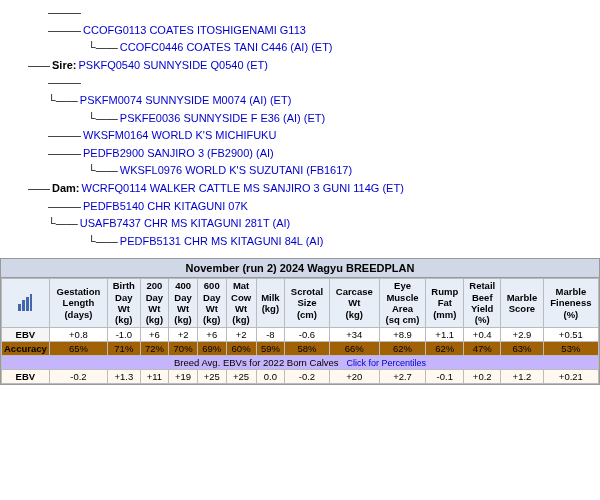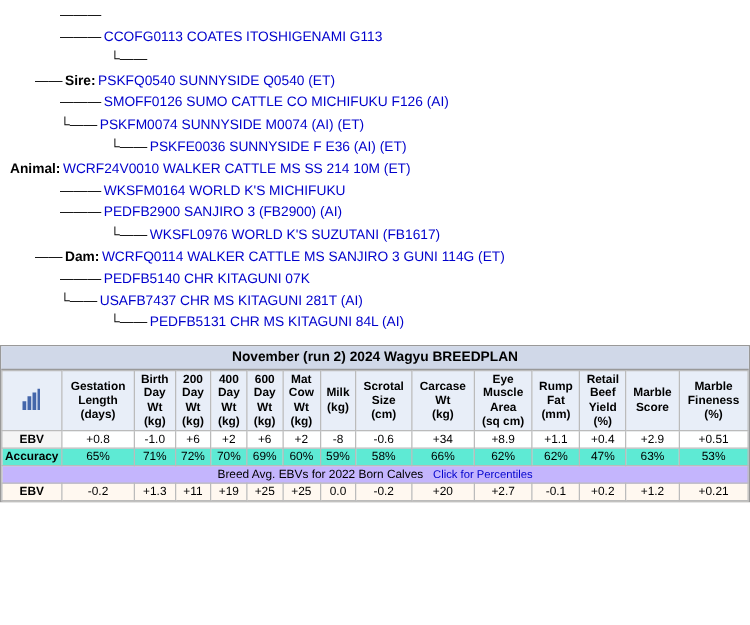--- a/index.html
+++ b/index.html
@@ -71,21 +71,21 @@
       background: #e8eef8;
       font-weight: bold;
       line-height: 1.2;
     }
     .row-label {
       font-weight: bold;
       text-align: left;
       padding-left: 3px;
       background: #f5f5f5;
     }
-    .accuracy-row td { background: #5eead4; }
+    .accuracy-row td { background: #a16207; }
     .breed-avg-row td {
       background: #c4b5fd;
     }
     .breed-avg-label {
       font-size: 9px;
       text-align: left;
       padding-left: 3px;
     }
     .icon-cell {
       background: #e8eef8;
@@ -109,47 +109,43 @@
     <span class="dash-connector">———</span>
   </div>
 
   <div class="pedigree-line indent-1">
     <span class="dash-connector">———</span>
     <a href="#">CCOFG0113 COATES ITOSHIGENAMI G113</a>
   </div>
 
   <div class="pedigree-line indent-2">
     <span class="dash-connector">└——</span>
+    <a href="#">CCOFC0446 COATES TANI C446 (AI) (ET)</a>
   </div>
 
   <div class="pedigree-line sire-line">
     <span class="dash-connector">——</span>
     <span class="label-sire section-label">Sire:</span>
     <a href="#">PSKFQ0540 SUNNYSIDE Q0540 (ET)</a>
   </div>
 
   <div class="pedigree-line indent-1">
     <span class="dash-connector">———</span>
-    <a href="#">SMOFF0126 SUMO CATTLE CO MICHIFUKU F126 (AI)</a>
   </div>
 
   <div class="pedigree-line indent-1">
     <span class="dash-connector">└——</span>
     <a href="#">PSKFM0074 SUNNYSIDE M0074 (AI) (ET)</a>
   </div>
 
   <div class="pedigree-line indent-2">
     <span class="dash-connector">└——</span>
     <a href="#">PSKFE0036 SUNNYSIDE F E36 (AI) (ET)</a>
   </div>
 
-  <div class="pedigree-line">
-    <span class="label-animal section-label">Animal:</span>
-    <a href="#">WCRF24V0010 WALKER CATTLE MS SS 214 10M (ET)</a>
-  </div>
 
   <div class="pedigree-line indent-1">
     <span class="dash-connector">———</span>
     <a href="#">WKSFM0164 WORLD K'S MICHIFUKU</a>
   </div>
 
   <div class="pedigree-line indent-1">
     <span class="dash-connector">———</span>
     <a href="#">PEDFB2900 SANJIRO 3 (FB2900) (AI)</a>
   </div>

